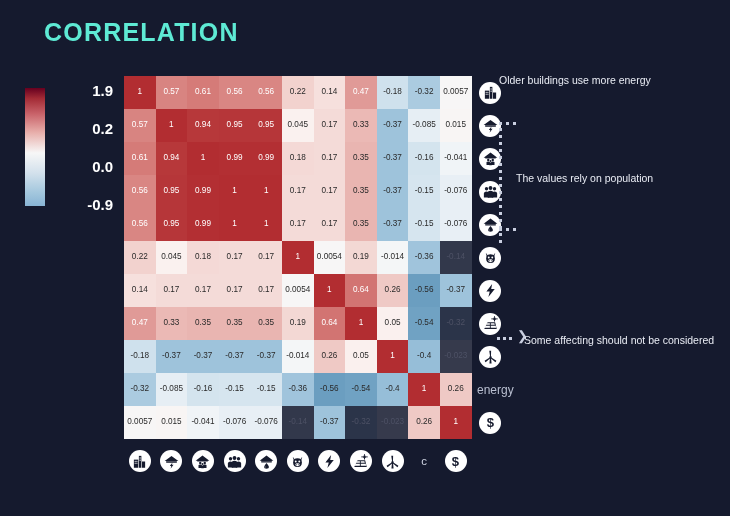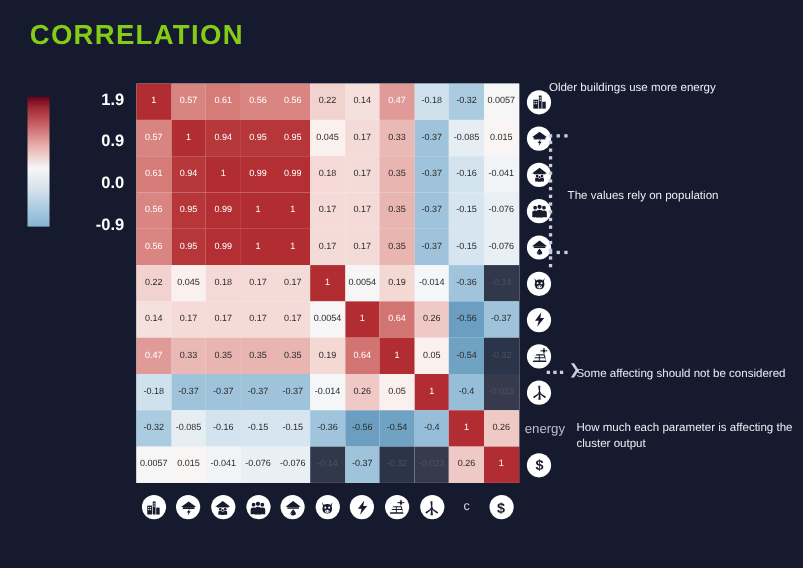--- a/index.html
+++ b/index.html
@@ -6,23 +6,23 @@
   html, body {
     width: 730px; height: 516px;
     background: #151a2e;
     font-family: "Liberation Sans", sans-serif;
     overflow: hidden;
   }
   #root { position: relative; width: 730px; height: 516px; background: #151a2e; }
 
   
   #title {
-    position: absolute; left: 27px; top: 18px;
+    position: absolute; left: 44px; top: 18px;
     font-size: 25px; font-weight: bold; letter-spacing: 1.2px;
-    color: #84cc16;
+    color: #5eead4;
   }
 
   
   #cbar-wrap { position: absolute; left: 25px; top: 88px; width: 90px; height: 120px; }
   #cbar {
     position: absolute; left: 0; top: 0; width: 20px; height: 118px;
     background: linear-gradient(to bottom,
       #67001f 0%, #a42c36 9%, #c9636a 22%, #e8b0ac 38%,
       #f7f7f7 55%, #d3e1ec 72%, #a5c8de 88%, #88b4d4 100%);
   }
@@ -99,21 +99,21 @@
 <body>
 
 <div id="root">
 
   <div id="title">CORRELATION</div>
 
   <div id="cbar-wrap">
     <div id="cbar"></div>
     <div id="cbar-ticks">
         <div class="cbar-tick" style="top: 0px;">1.9</div>
-        <div class="cbar-tick" style="top: 38px;">0.9</div>
+        <div class="cbar-tick" style="top: 38px;">0.2</div>
         <div class="cbar-tick" style="top: 76px;">0.0</div>
         <div class="cbar-tick" style="top: 114px;">-0.9</div>
       </div>
   </div>
 
   <div id="matrix">
       <div class="cell lt" style="background: rgb(178, 45, 49);">
         <span>1</span>
       </div>
       <div class="cell lt" style="background: rgb(216, 132, 129);">
@@ -742,20 +742,19 @@
   <div id="conn-2" class="dots">
       <i style="left: 0px; top: 0px;"></i>
       <i style="left: 6px; top: 0px;"></i>
       <i style="left: 12px; top: 0px;"></i>
       <span class="arrowhead" style="left: 20px; top: -8px;">❯</span>
     </div>
 
   <div class="anno" id="anno-2">The values rely on population</div>
   <div class="anno" id="anno-1">Older buildings use more energy</div>
   <div class="anno" id="anno-3">Some affecting should not be considered</div>
-  <div class="anno" id="anno-4">How much each parameter is affecting the cluster output</div>
 
 <div class="dots" style="left: 499px; top: 228px; width: 20px; height: 10px;">
       <i style="left: 0px; top: 0px;"></i>
       <i style="left: 7px; top: 0px;"></i>
       <i style="left: 14px; top: 0px;"></i>
     </div>
   </div>
 
 </body></html>

